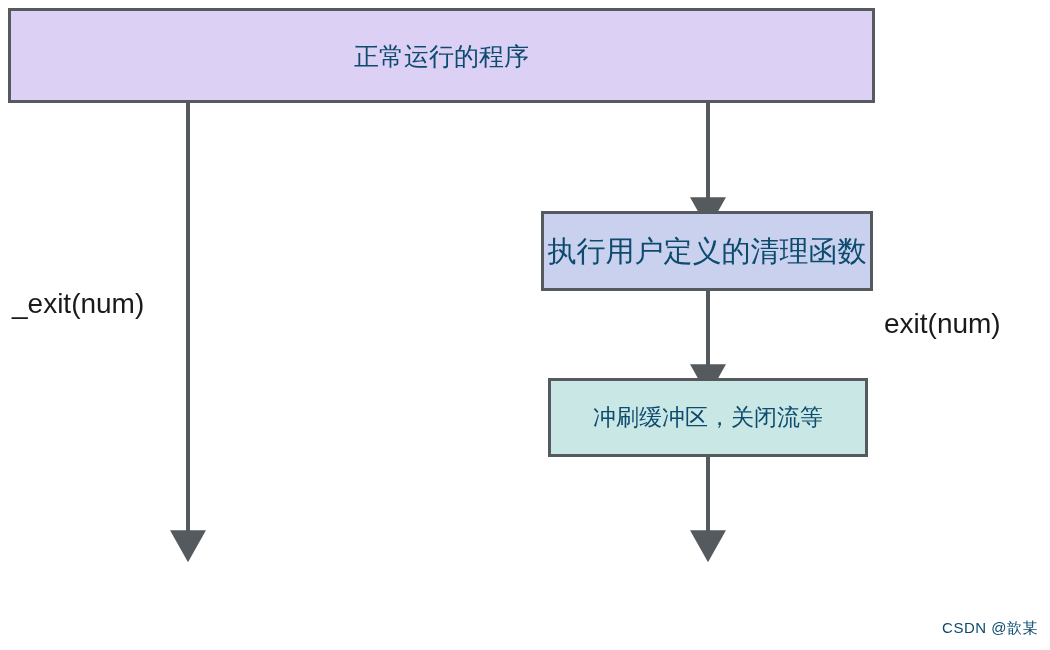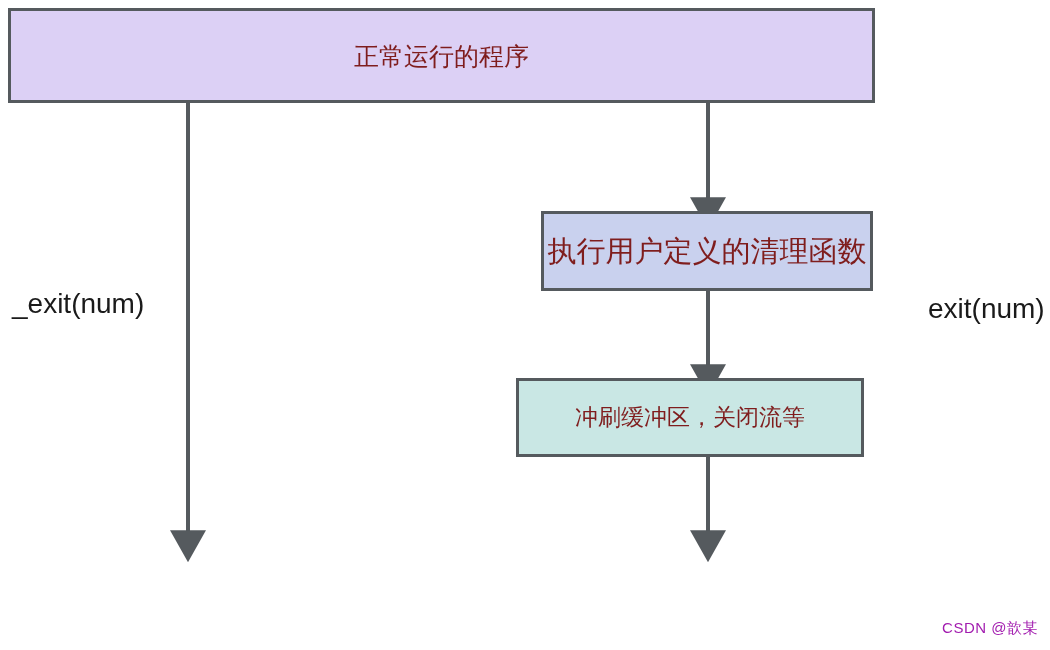--- a/index.html
+++ b/index.html
@@ -17,44 +17,44 @@
     background: #ffffff;
     overflow: hidden;
   }
   .node {
     position: absolute;
     box-sizing: border-box;
     border: 3px solid #555a5e;
     display: flex;
     align-items: center;
     justify-content: center;
-    color: #7f1d1d;
+    color: #0c4a6e;
     text-align: center;
     line-height: 1.2;
   }
   #node-program {
     left: 8px;
     top: 8px;
     width: 867px;
     height: 95px;
     background: #dcd0f5;
     font-size: 25px;
   }
   #node-cleanup {
     left: 541px;
     top: 211px;
     width: 332px;
     height: 80px;
     background: #c9d1ee;
     font-size: 29px;
   }
   #node-flush {
-    left: 516px;
+    left: 548px;
     top: 378px;
-    width: 348px;
+    width: 320px;
     height: 79px;
     background: #c9e7e4;
     font-size: 23px;
   }
   #node-kernel {
     left: 8px;
     top: 544px;
     width: 867px;
     height: 101px;
     background: #f7ccd4;
@@ -66,29 +66,28 @@
     font-size: 28px;
     white-space: nowrap;
   }
   #label-exit-underscore {
     left: 12px;
     top: 288px;
     text-align: center;
   }
   #label-exit {
     left: 884px;
-    top: 293px;
-    margin-left: 44px;
+    top: 308px;
   }
   #watermark {
     position: absolute;
     right: 12px;
     bottom: 12px;
     font-size: 15px;
-    color: #a21caf;
+    color: #0c4a6e;
     white-space: nowrap;
     letter-spacing: 0.5px;
   }
   svg#edges {
     position: absolute;
     left: 0;
     top: 0;
     width: 1050px;
     height: 650px;
     pointer-events: none;

